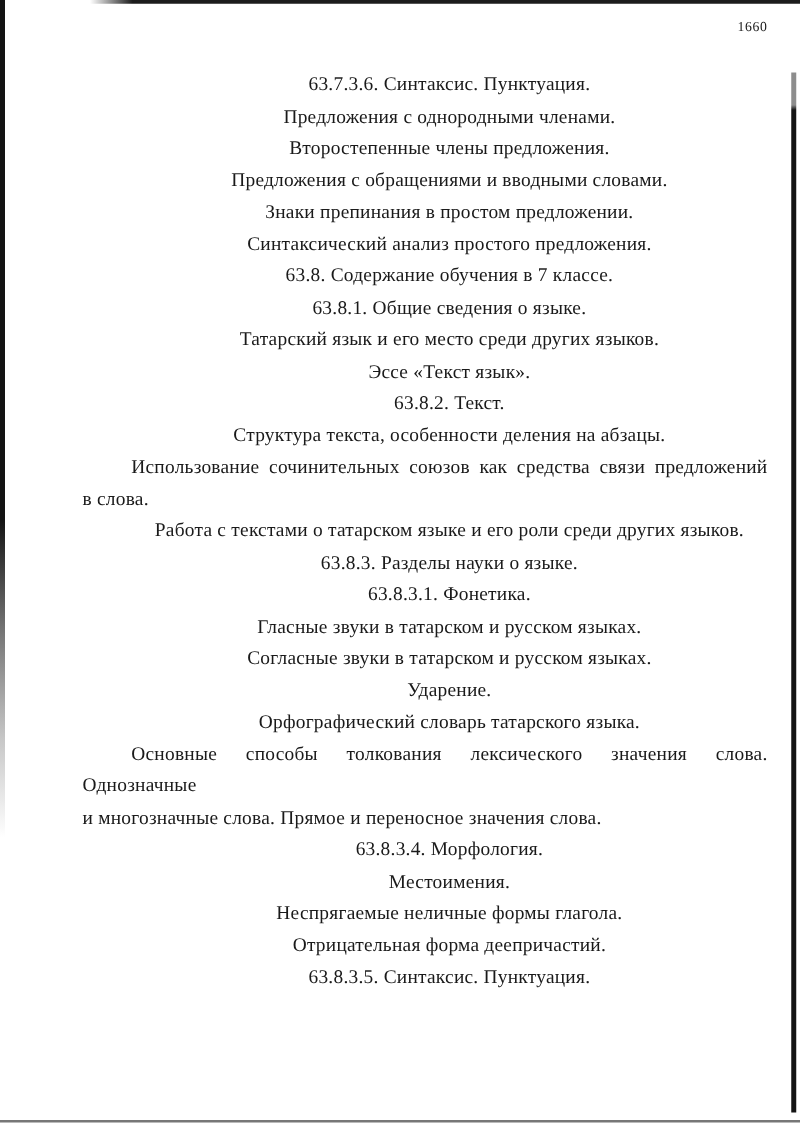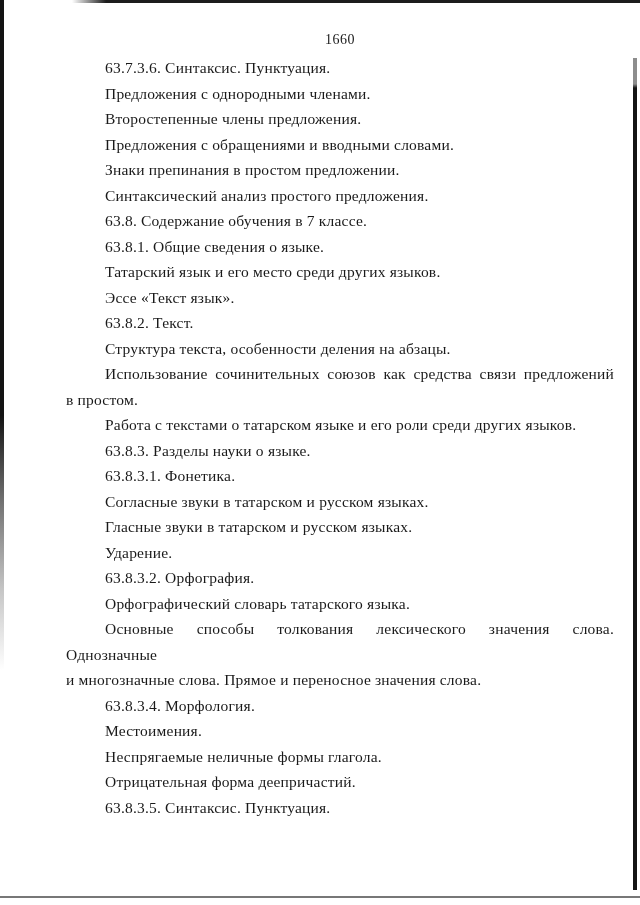--- a/index.html
+++ b/index.html
@@ -27,29 +27,29 @@
   }
   .edge-right {
     position: absolute; right: 3px; top: 58px; width: 4px; height: 832px;
     background: linear-gradient(to bottom, #8d8d8d 0px, #8d8d8d 26px, #141414 30px, #141414 100%);
   }
   .edge-bottom {
     position: absolute; left: 0; top: 896px; width: 640px; height: 2px;
     background: #777777;
   }
   .page-number {
-    position: absolute; top: 32px; left: 66px; width: 548px;
-    text-align: center; font-size: 14px; letter-spacing: 0.5px;
+    position: absolute; top: 16px; left: 66px; width: 548px;
+    text-align: right; font-size: 11px; letter-spacing: 0.5px;
   }
   .text-block {
     position: absolute; left: 66px; top: 55px; width: 548px;
     font-size: 15.5px; line-height: 25.5px; letter-spacing: 0.2px;
   }
   .ln { white-space: nowrap; }
-  .ln.i { text-indent: 39px; }
+  .ln.i { text-indent: 39px; text-align: center; }
   .ln.c { text-indent: 0; }
   .ln.j {
     text-indent: 39px;
     white-space: normal;
     text-align: justify;
     text-align-last: justify;
   }
   .footer {
     position: absolute; left: 66px; top: 906px;
     font-size: 9px; letter-spacing: 0.3px; color: #2b2b2b;
@@ -73,28 +73,27 @@
       <div class="ln i">Предложения с обращениями и вводными словами.</div>
       <div class="ln i">Знаки препинания в простом предложении.</div>
       <div class="ln i">Синтаксический анализ простого предложения.</div>
       <div class="ln i">63.8. Содержание обучения в 7 классе.</div>
       <div class="ln i">63.8.1. Общие сведения о языке.</div>
       <div class="ln i">Татарский язык и его место среди других языков.</div>
       <div class="ln i">Эссе «Текст язык».</div>
       <div class="ln i">63.8.2. Текст.</div>
       <div class="ln i">Структура текста, особенности деления на абзацы.</div>
       <div class="ln j">Использование сочинительных союзов как средства связи предложений</div>
-      <div class="ln c">в простом.</div>
+      <div class="ln c">в слова.</div>
       <div class="ln i">Работа с текстами о татарском языке и его роли среди других языков.</div>
       <div class="ln i">63.8.3. Разделы науки о языке.</div>
       <div class="ln i">63.8.3.1. Фонетика.</div>
+      <div class="ln i">Гласные звуки в татарском и русском языках.</div>
       <div class="ln i">Согласные звуки в татарском и русском языках.</div>
-      <div class="ln i">Гласные звуки в татарском и русском языках.</div>
       <div class="ln i">Ударение.</div>
-      <div class="ln i">63.8.3.2. Орфография.</div>
       <div class="ln i">Орфографический словарь татарского языка.</div>
       <div class="ln j">Основные способы толкования лексического значения слова. Однозначные</div>
       <div class="ln c">и многозначные слова. Прямое и переносное значения слова.</div>
       <div class="ln i">63.8.3.4. Морфология.</div>
       <div class="ln i">Местоимения.</div>
       <div class="ln i">Неспрягаемые неличные формы глагола.</div>
       <div class="ln i">Отрицательная форма деепричастий.</div>
       <div class="ln i">63.8.3.5. Синтаксис. Пунктуация.</div>
     </div>
 

